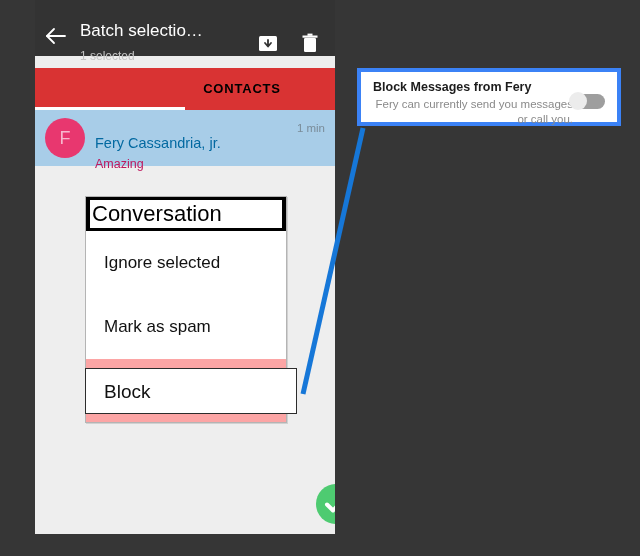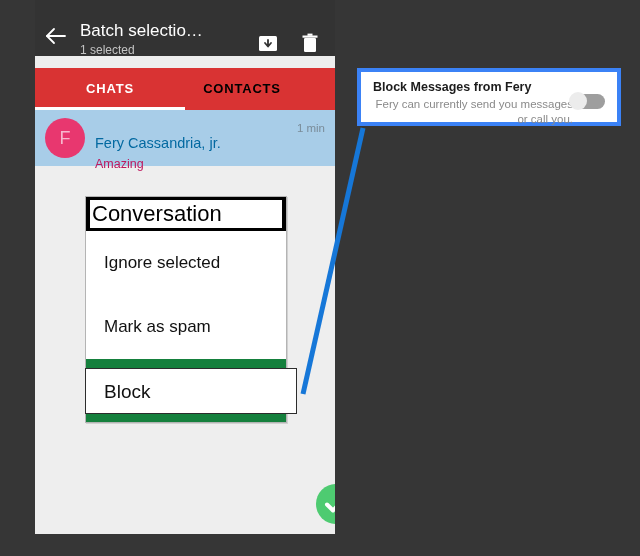--- a/index.html
+++ b/index.html
@@ -49,21 +49,21 @@
   #appbar-title {
     color: #ffffff;
     font-size: 17px;
     line-height: 20px;
     white-space: nowrap;
   }
   #appbar-subtitle {
     color: #c4c4c4;
     font-size: 12px;
     line-height: 15px;
-    margin-top: 2px;
+    margin-top: 8px;
   }
   .bar-icon {
     position: absolute;
     top: 32px;
     width: 22px;
     height: 22px;
   }
   #icon-archive { left: 222px; }
   #icon-delete  { left: 264px; }
 
@@ -141,21 +141,21 @@
     font-size: 11.5px;
     color: #7a8c99;
   }
 
   
   #ctx-menu {
     position: absolute;
     left: 50px;
     top: 196px;
     width: 200px;
-    background: #15803d;
+    background: #fca5a5;
     border: 1px solid #b4b4b4;
     box-shadow: 1px 1px 0 rgba(0,0,0,0.12);
   }
   #ctx-header {
     background: #000000;
     height: 34px;
     padding: 0;
     position: relative;
   }
   #ctx-header-inner {
@@ -297,21 +297,20 @@
       <svg width="22" height="22" viewBox="0 0 22 22">
         <rect x="5" y="6" width="12" height="14" rx="1.2" fill="#ffffff"></rect>
         <rect x="3.5" y="3.5" width="15" height="2.2" fill="#ffffff"></rect>
         <rect x="8.5" y="1.6" width="5" height="2.2" fill="#ffffff"></rect>
       </svg>
     </div>
 
   </div>
 
   <div id="tabs">
-    <div class="tab" id="tab-chats">CHATS</div>
     <div class="tab" id="tab-contacts">CONTACTS</div>
     <div id="tab-indicator"></div>
   </div>
 
   <div id="chat-row">
     <div id="avatar">F</div>
     <div id="chat-name">Fery Cassandria, jr.</div>
     <div id="chat-snippet">Amazing</div>
     <div id="chat-time">1 min</div>
   </div>

